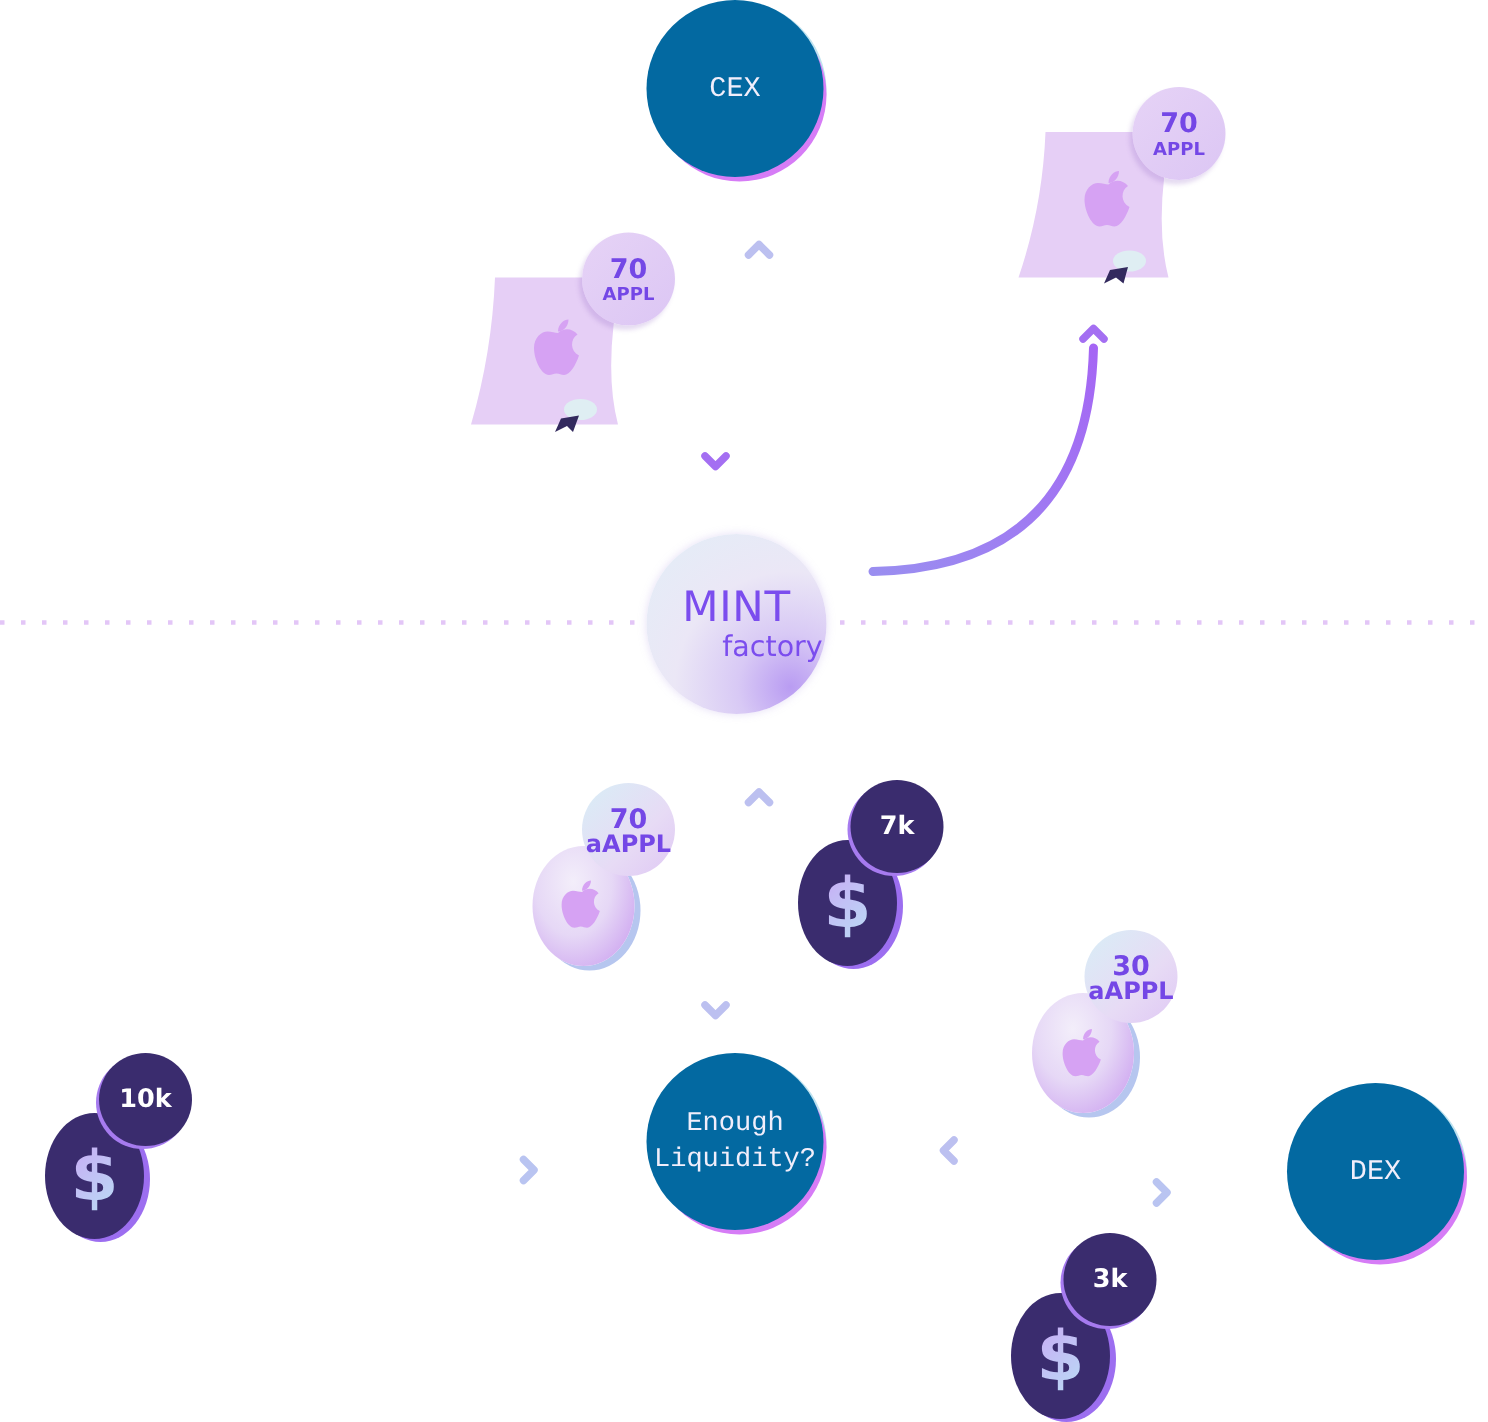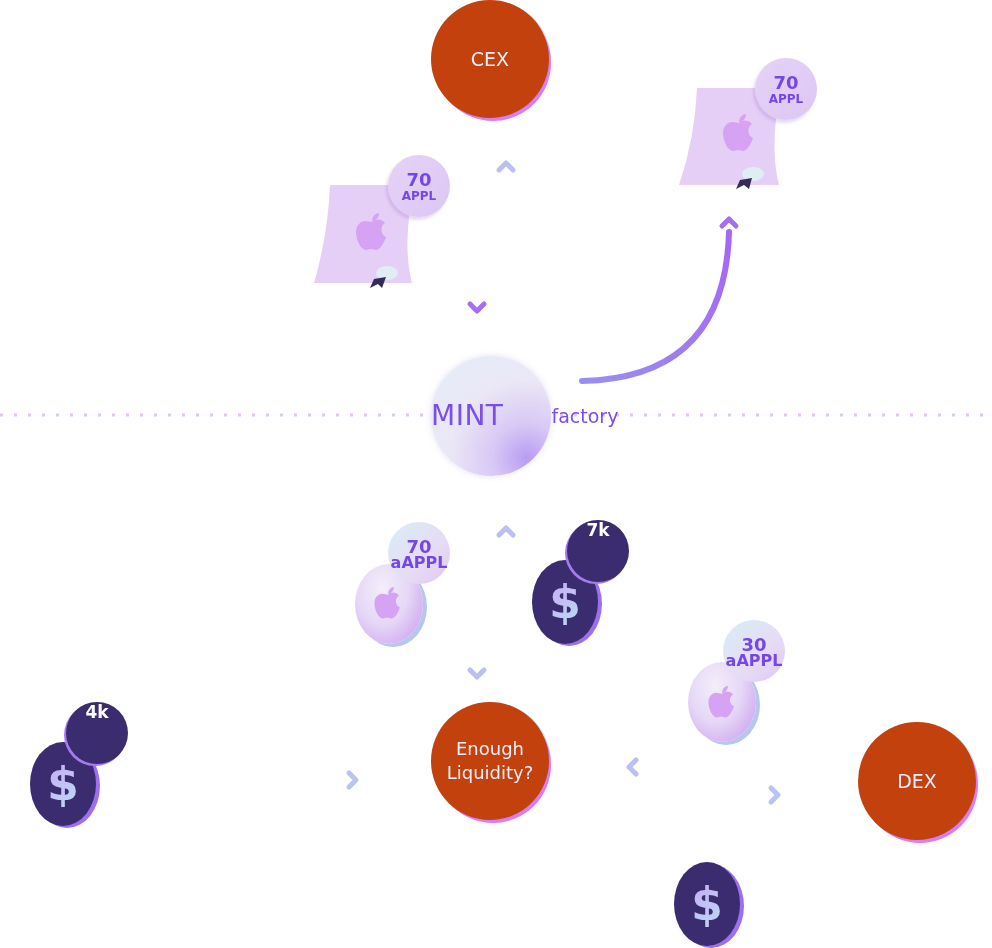--- a/index.html
+++ b/index.html
@@ -1,30 +1,30 @@
 <!DOCTYPE html>
 <html><head>
 <meta charset="utf-8">
 <style>
   html, body { margin:0; padding:0; background:#ffffff; }
   body { width:992px; height:948px; position:relative; overflow:hidden;
          font-family:"DejaVu Sans", sans-serif; }
   .abs { position:absolute; }
 
   
-  .node { position:absolute; border-radius:50%; background:#c2410c;
+  .node { position:absolute; border-radius:50%; background:#0369a1;
           color:#f1eefb; display:flex; align-items:center; justify-content:center;
           text-align:center; font-size:19px; line-height:25px;
-          box-shadow: 3px 4px 0 -1px #d67cf6, 2px 1px 0 0 #bfe3f0; }
+          box-shadow: 3px 4px 0 -1px #d67cf6, 2px 1px 0 0 #bfe3f0; font-family: Liberation Mono, monospace; }
 
   .mint { position:absolute; left:431px; top:356px; width:120px; height:120px;
           border-radius:50%;
           background: radial-gradient(circle at 80% 85%, #b99cf2 0%, #d8c9f5 25%, #ebe7f6 55%, #e2eef7 100%);
           box-shadow: 0 0 6px rgba(180,160,230,0.35);
-          display:flex; flex-direction:row; align-items:center; justify-content:space-between;
+          display:flex; flex-direction:column; align-items:center; justify-content:center;
           color:#7b4dee; }
   .mint .t1 { font-size:28px; line-height:30px; letter-spacing:0.5px; }
   .mint .t2 { font-size:19px; line-height:22px;margin-left:48px; }
   .badge { position:absolute; width:62px; height:62px; border-radius:50%;
            background: linear-gradient(135deg,#e6d3f6,#dcc6f4);
            box-shadow: -2px 3px 3px rgba(150,110,200,0.25);
            color:#7447e6; display:flex; flex-direction:column;
            align-items:center; justify-content:center; font-weight:bold; }
   .badge .n { font-size:18px; line-height:19px; }
   .badge .u { font-size:12px; line-height:14px;text-align:right; }
@@ -42,21 +42,21 @@
 
   
   .dcoin { position:absolute; width:66px; height:84px; border-radius:50%;
            background:#3a2c6e; box-shadow: 4px 2px 0 0 #9c6ef0;
            display:flex; align-items:center; justify-content:center; }
   .dcoin span { font-size:46px; font-weight:bold;
                 background: linear-gradient(135deg,#c9a6f5,#b9dff5);
                 -webkit-background-clip:text; background-clip:text; color:transparent; }
   .dbadge { position:absolute; width:62px; height:62px; border-radius:50%;
             background:#3a2c6e; color:#ffffff; font-weight:bold; font-size:17px;
-            display:flex; align-items:flex-start; justify-content:center;
+            display:flex; align-items:center; justify-content:center;
             box-shadow: -2px 2px 0 0 #a67bef; }
 
   svg.overlay { position:absolute; left:0; top:0; }
 </style>
 </head>
 <body>
 
 <svg class="overlay" width="992" height="948">
   <defs>
     <linearGradient id="gPurpleV" x1="0" y1="0" x2="0" y2="1">
@@ -185,21 +185,21 @@
   <div class="dbadge" style="left:37px; top:0px;">
     <span>7k</span>
   </div>
 </div>
 
 <div class="abs" style="left:28px; top:700px; width:110px; height:130px;">
   <div class="dcoin" style="left:2px; top:42px;">
     <span>$</span>
   </div>
   <div class="dbadge" style="left:38px; top:2px;">
-    <span>4k</span>
+    <span>10k</span>
   </div>
 </div>
 
 <div class="node" style="left:431px; top:702px; width:118px; height:118px; font-size:18px; line-height:24px;">
   <div>
     <div>Enough</div>
     <div>Liquidity?</div>
   </div>
 </div>
 
@@ -212,17 +212,20 @@
   <div class="abadge" style="left:38px; top:0px;">
     <span class="n">30</span>
     <span class="u">aAPPL</span>
   </div>
 </div>
 
 <div class="abs" style="left:672px; top:820px; width:110px; height:130px;">
   <div class="dcoin" style="left:2px; top:42px;">
     <span>$</span>
   </div>
+  <div class="dbadge" style="left:37px; top:2px;">
+    <span>3k</span>
+  </div>
 </div>
 
 <div class="node" style="left:858px; top:722px; width:118px; height:118px;">
   <span>DEX</span>
 </div>
 
 </body></html>

